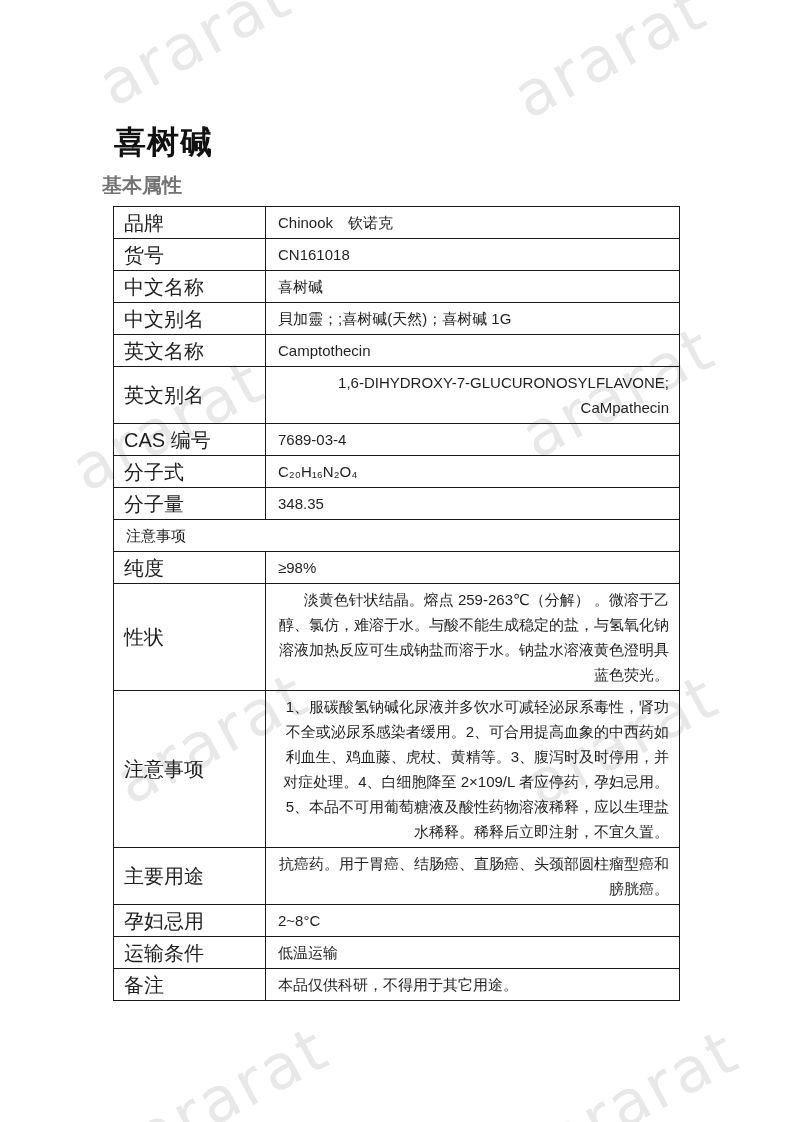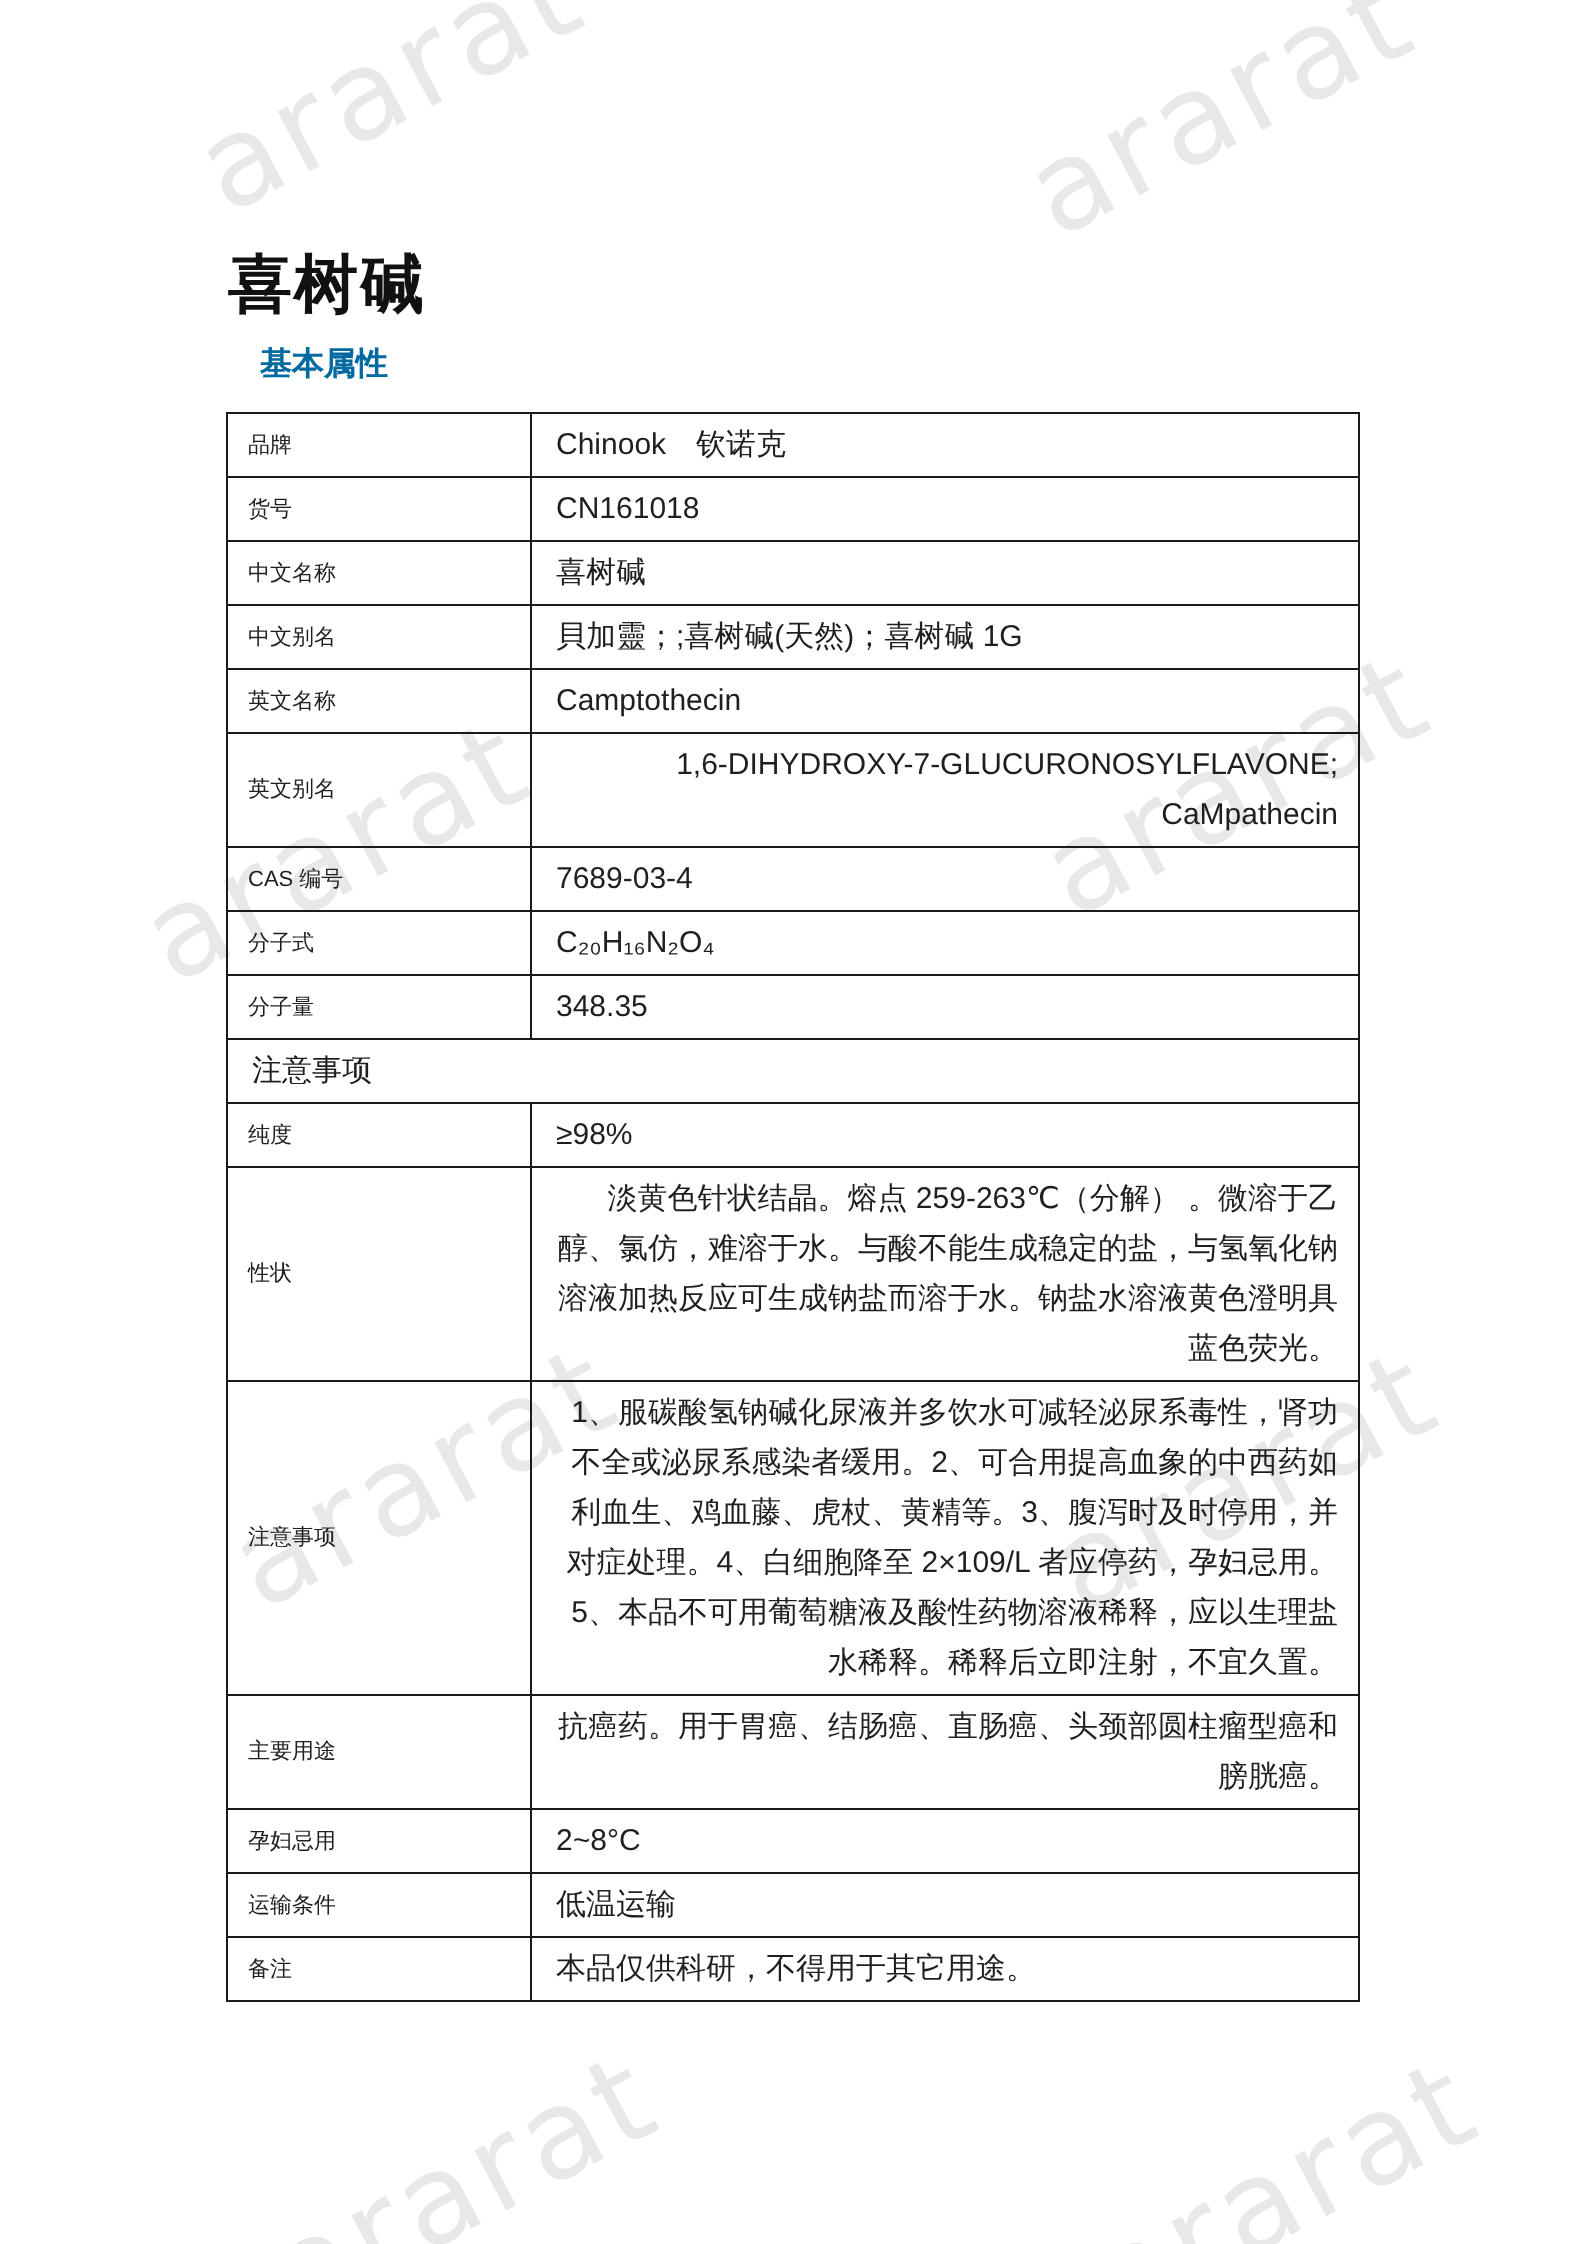--- a/index.html
+++ b/index.html
@@ -44,25 +44,25 @@
     position: absolute;
     left: 114px;
     top: 100px;
     font-size: 32px;
     font-weight: bold;
     color: #111111;
     letter-spacing: 1px;
   }
   .section-heading {
     position: absolute;
-    left: 130px;
+    left: 102px;
     top: 172px;
-    font-size: 16px;
+    font-size: 20px;
     font-weight: bold;
-    color: #0369a1;
+    color: #737373;
   }
 
   .props-table {
     position: absolute;
     left: 113px;
     top: 206px;
     width: 567px;
     border: 1px solid #1a1a1a;
     box-sizing: border-box;
     background: transparent;
@@ -75,21 +75,21 @@
     border-top: none;
   }
   .t-label {
     width: 152px;
     flex: 0 0 152px;
     border-right: 1px solid #1a1a1a;
     box-sizing: border-box;
     padding: 3px 23px 3px 10px;
     display: flex;
     align-items: center;
-    font-size: 11px;
+    font-size: 20px;
     line-height: 22px;
   }
   .t-value {
     flex: 1 1 auto;
     box-sizing: border-box;
     padding: 3px 10px 3px 12px;
     display: flex;
     align-items: center;
     font-size: 15px;
     line-height: 25px;

